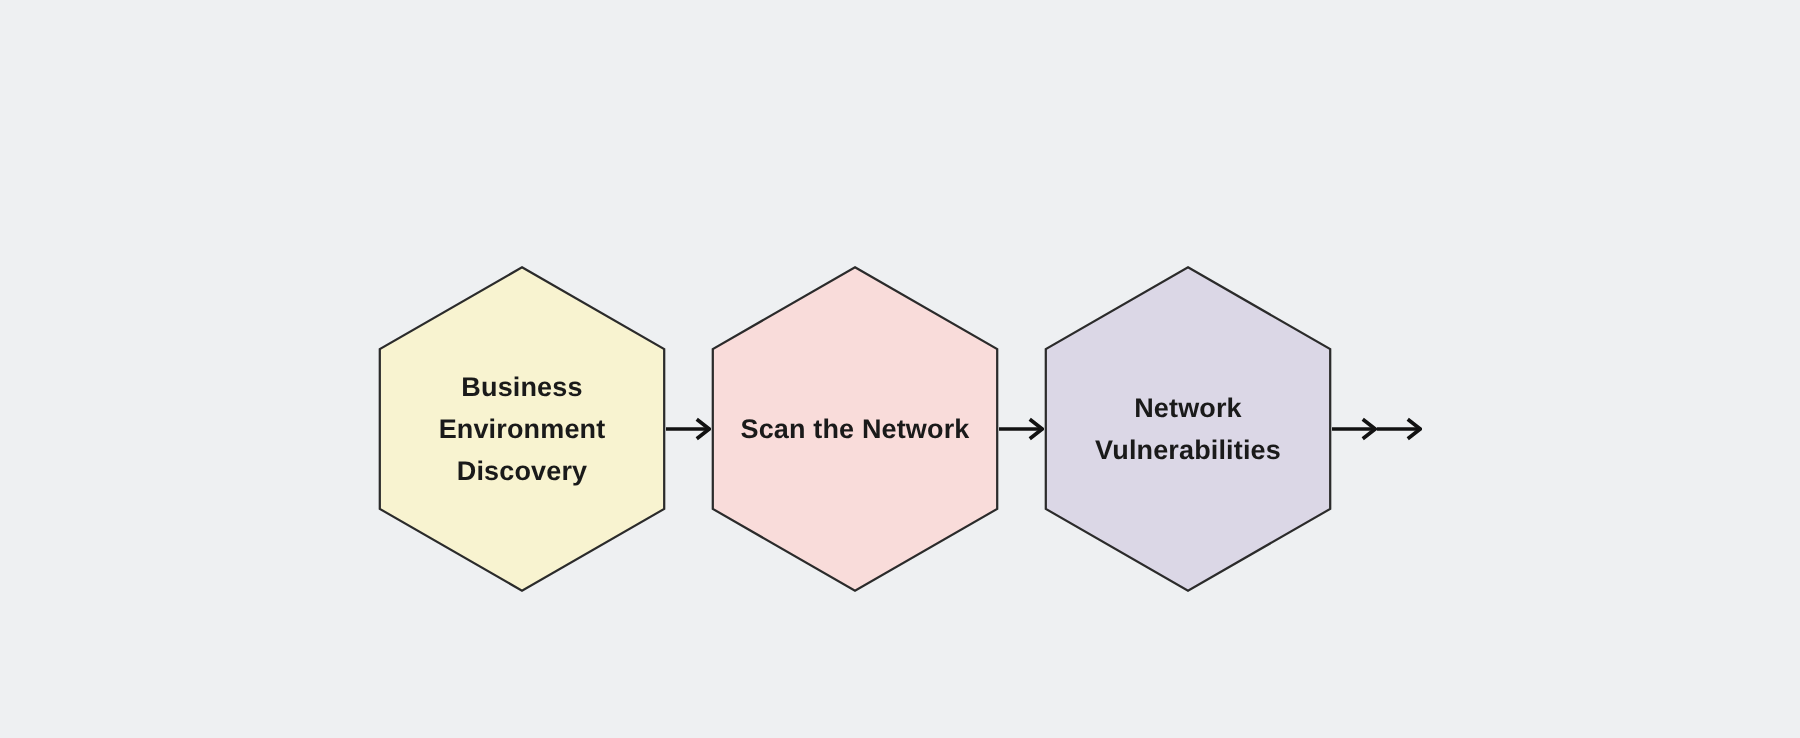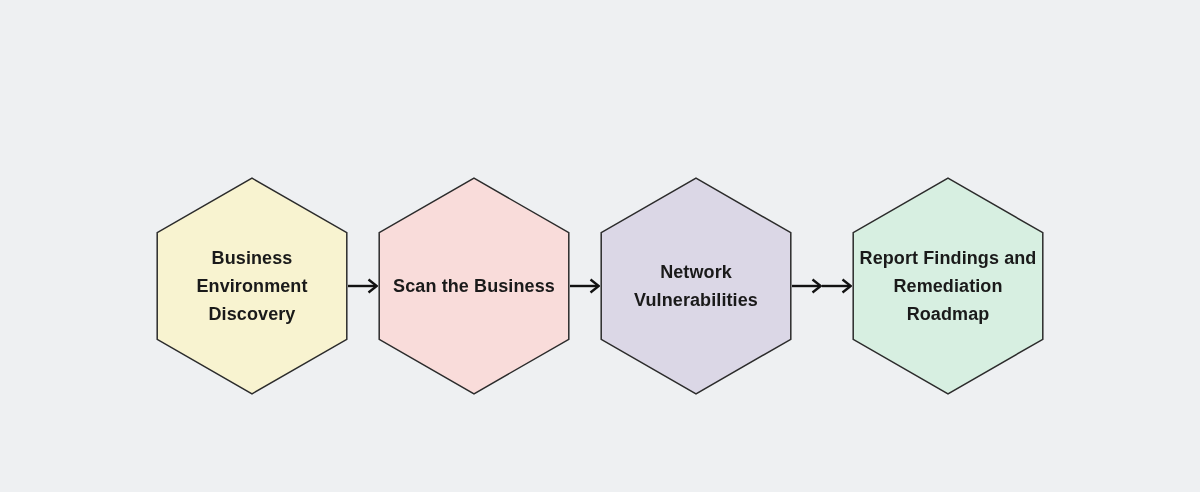--- a/index.html
+++ b/index.html
@@ -88,21 +88,21 @@
     <svg width="30" height="22" viewBox="0 0 30 22" aria-hidden="true">
       <line x1="0" y1="11" x2="27.5" y2="11"></line>
       <path d="M20.5 4.5 L28.8 11 L20.5 17.5"></path>
     </svg>
   </div>
 
   <div class="step">
     <svg class="hex" width="192" height="218" viewBox="0 0 192 218" aria-hidden="true">
       <polygon points="96,1.2 190.8,55.7 190.8,162.3 96,216.8 1.2,162.3 1.2,55.7" fill="#f9dcda" stroke="#2b2b2b"></polygon>
     </svg>
-    <div class="label">Scan the Business</div>
+    <div class="label">Scan the Network</div>
   </div>
 
   <div class="connector">
     <svg width="30" height="22" viewBox="0 0 30 22" aria-hidden="true">
       <line x1="0" y1="11" x2="27.5" y2="11"></line>
       <path d="M20.5 4.5 L28.8 11 L20.5 17.5"></path>
     </svg>
   </div>
 
   <div class="step">
@@ -120,20 +120,14 @@
   </div>
 
 
   <div class="connector">
     <svg width="30" height="22" viewBox="0 0 30 22" aria-hidden="true">
       <line x1="0" y1="11" x2="27.5" y2="11"></line>
       <path d="M20.5 4.5 L28.8 11 L20.5 17.5"></path>
     </svg>
   </div>
 
-  <div class="step">
-    <svg class="hex" width="192" height="218" viewBox="0 0 192 218" aria-hidden="true">
-      <polygon points="96,1.2 190.8,55.7 190.8,162.3 96,216.8 1.2,162.3 1.2,55.7" fill="#d7efe1" stroke="#2b2b2b"></polygon>
-    </svg>
-    <div class="label">Report Findings and Remediation Roadmap</div>
-  </div>
 </div>
 </div>
 
 </body></html>

